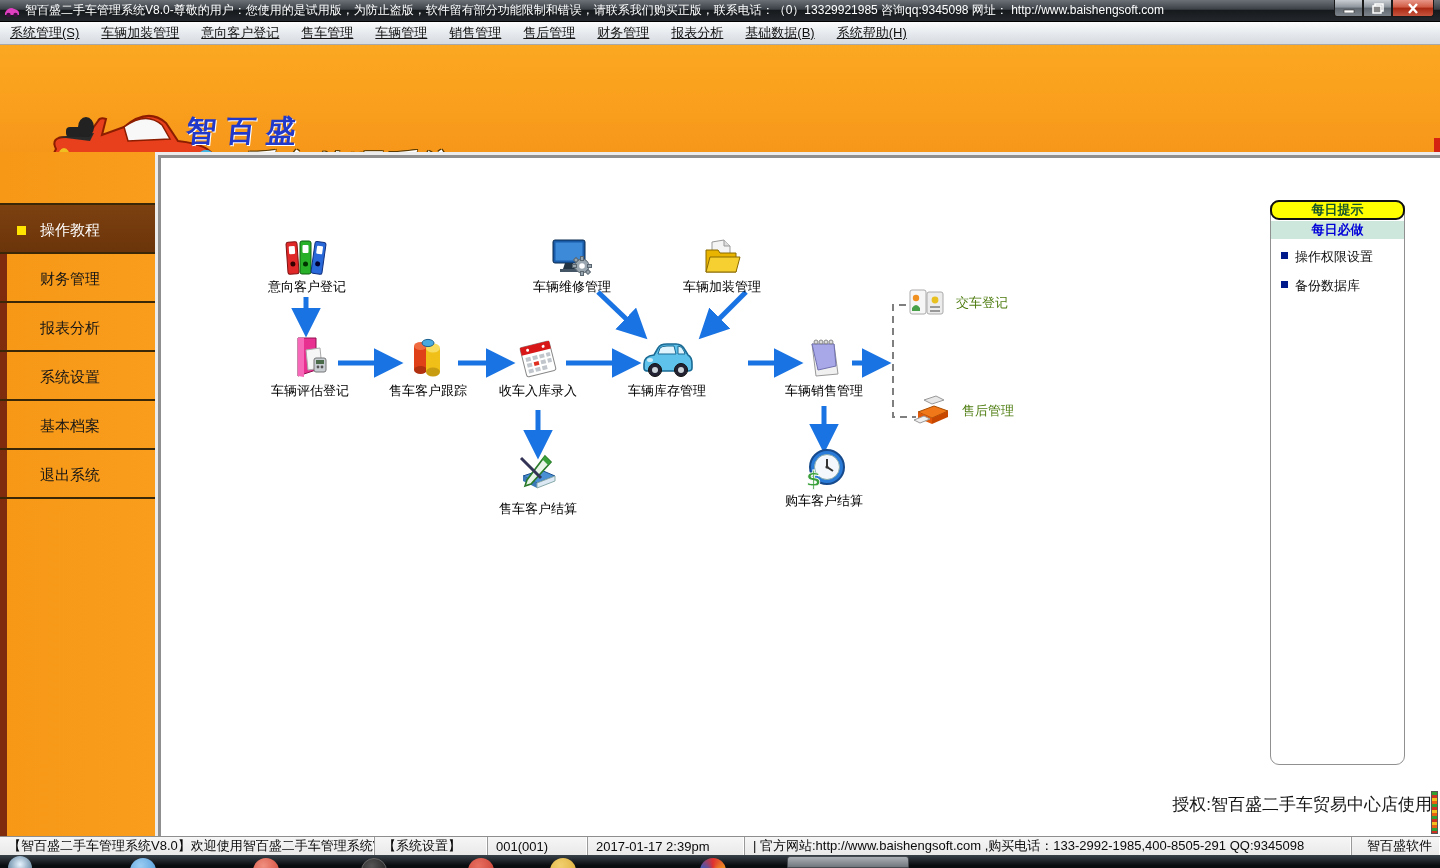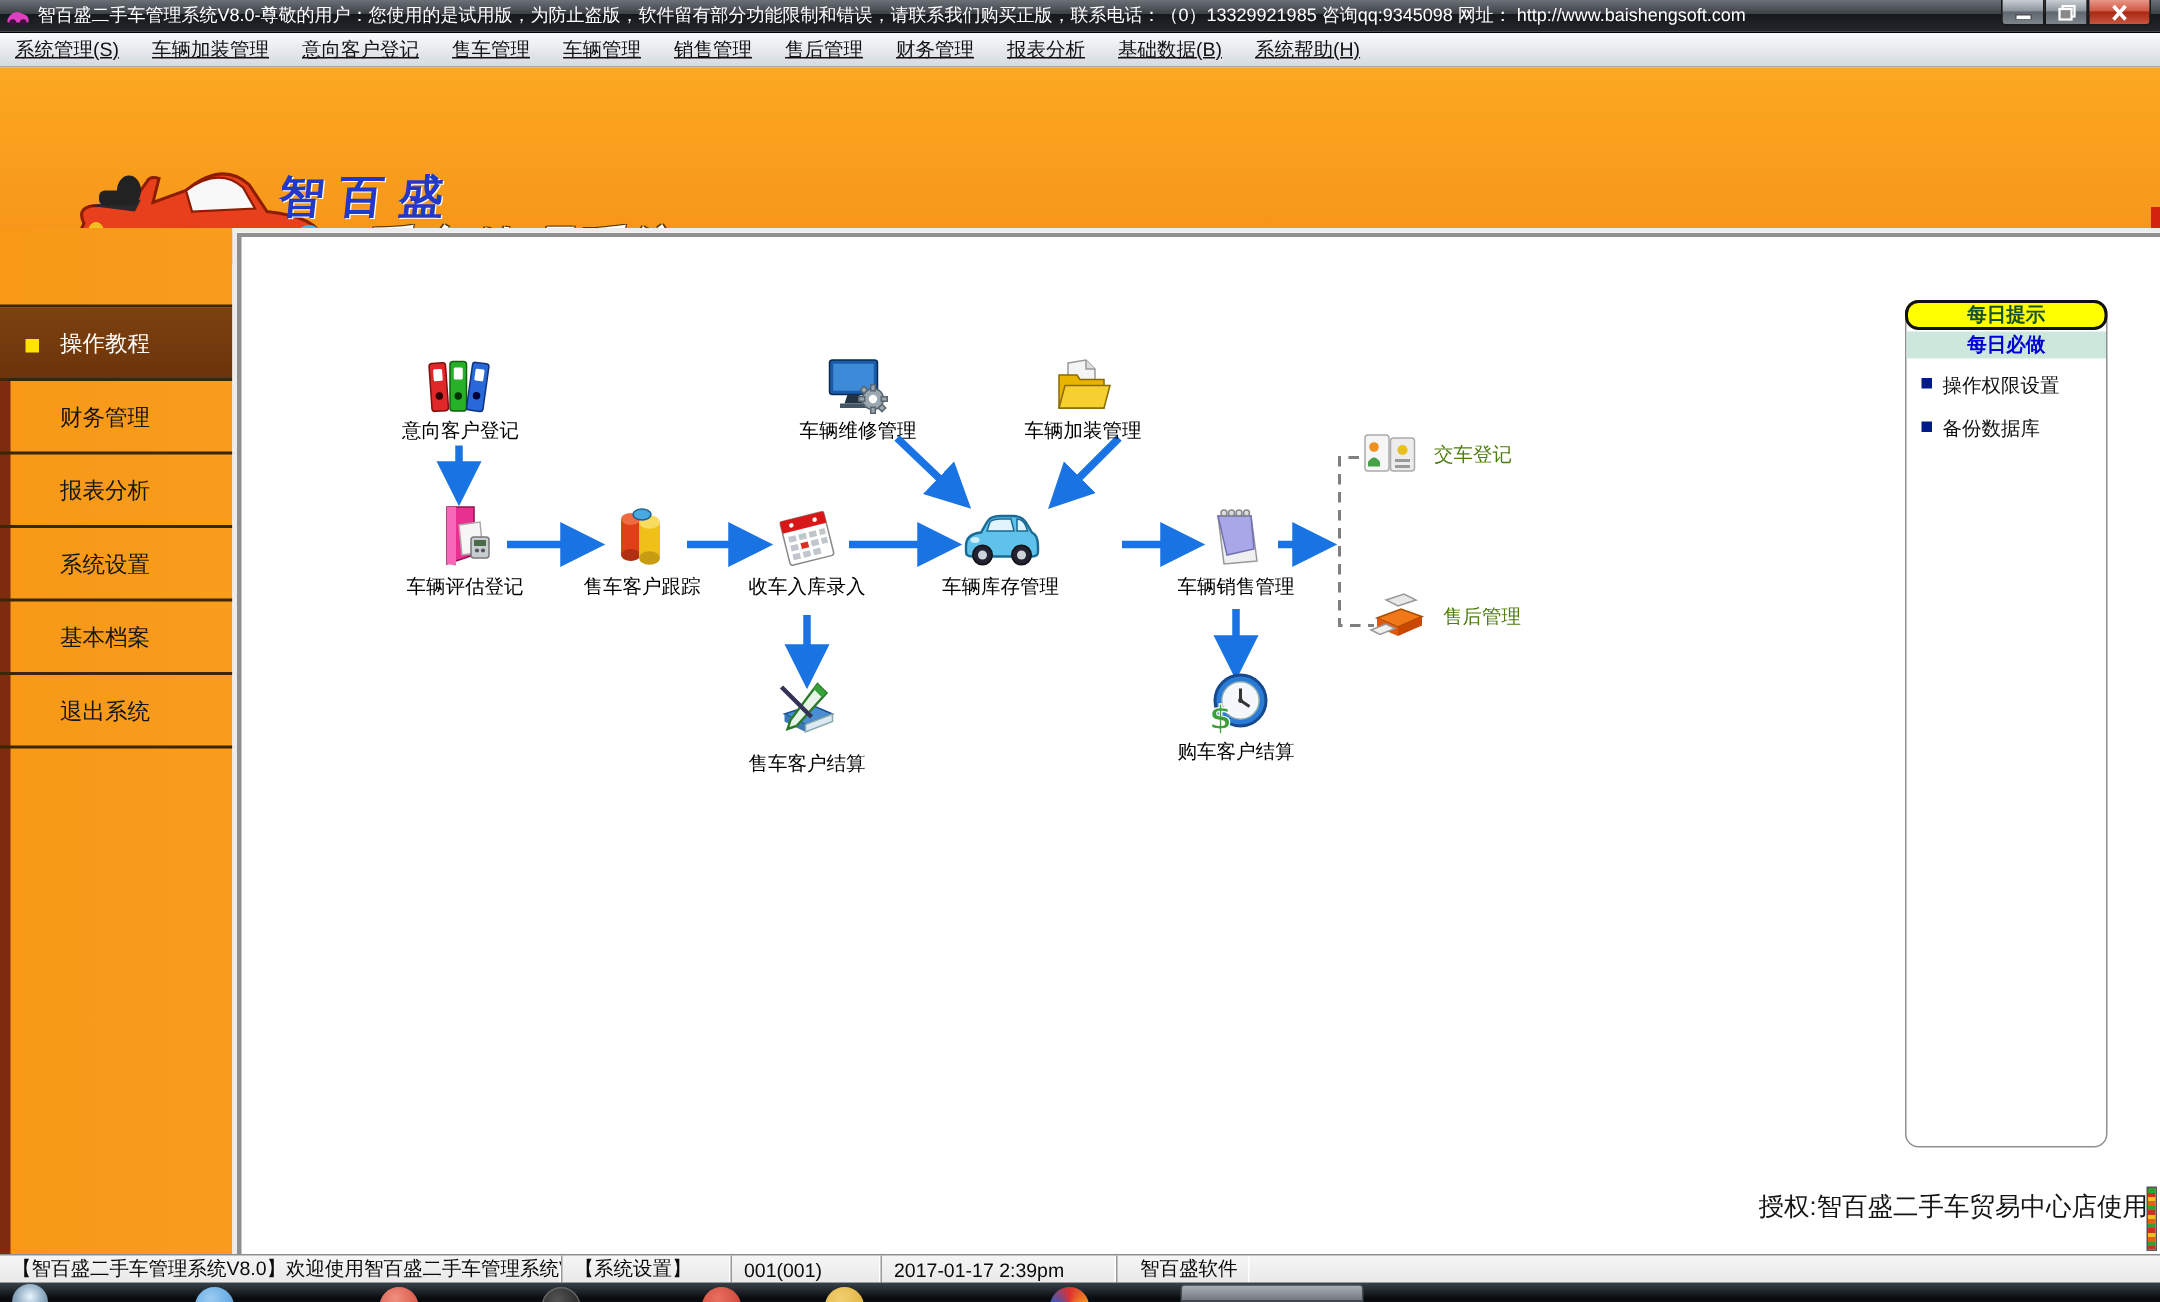--- a/index.html
+++ b/index.html
@@ -464,20 +464,21 @@
   </div>
 
   <div class="license">授权:智百盛二手车贸易中心店使用</div>
   <div class="tray-strip"></div>
 
   <div class="statusbar">
     <div class="seg" style="width:375px">【智百盛二手车管理系统V8.0】欢迎使用智百盛二手车管理系统V8.0...</div>
     <div class="seg" style="width:113px">【系统设置】</div>
     <div class="seg" style="width:100px">001(001)</div>
     <div class="seg" style="width:157px">2017-01-17 2:39pm</div>
+    <div class="seg" style="width:607px">| 官方网站:http://www.baishengsoft.com ,购买电话：133-2992-1985,400-8505-291 QQ:9345098</div>
     <div class="seg" style="width:88px">智百盛软件</div>
   </div>
 
   <div class="taskbar">
     <div class="tb-circle tb-orb"></div>
     <div class="tb-circle" style="left:130px;background:radial-gradient(circle at 40% 30%,#9ccdf2,#3d8fd6)"></div>
     <div class="tb-circle" style="left:253px;background:radial-gradient(circle at 40% 30%,#f09080,#cc3b2a)"></div>
     <div class="tb-circle" style="left:361px;background:radial-gradient(circle at 40% 30%,#555,#141414);border:1px solid #666"></div>
     <div class="tb-circle" style="left:468px;background:radial-gradient(circle at 40% 30%,#e87060,#c2342a)"></div>
     <div class="tb-circle" style="left:550px;background:radial-gradient(circle at 40% 30%,#f2d070,#d8a62c)"></div>

